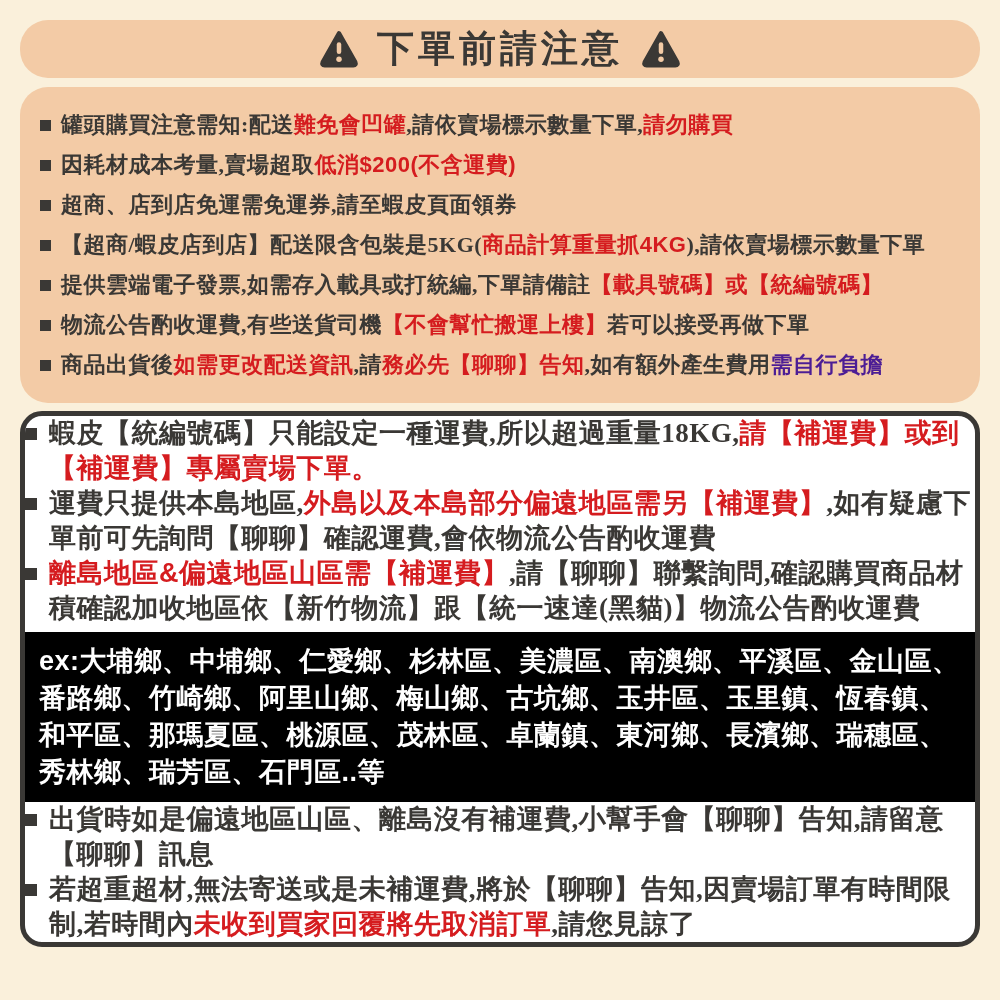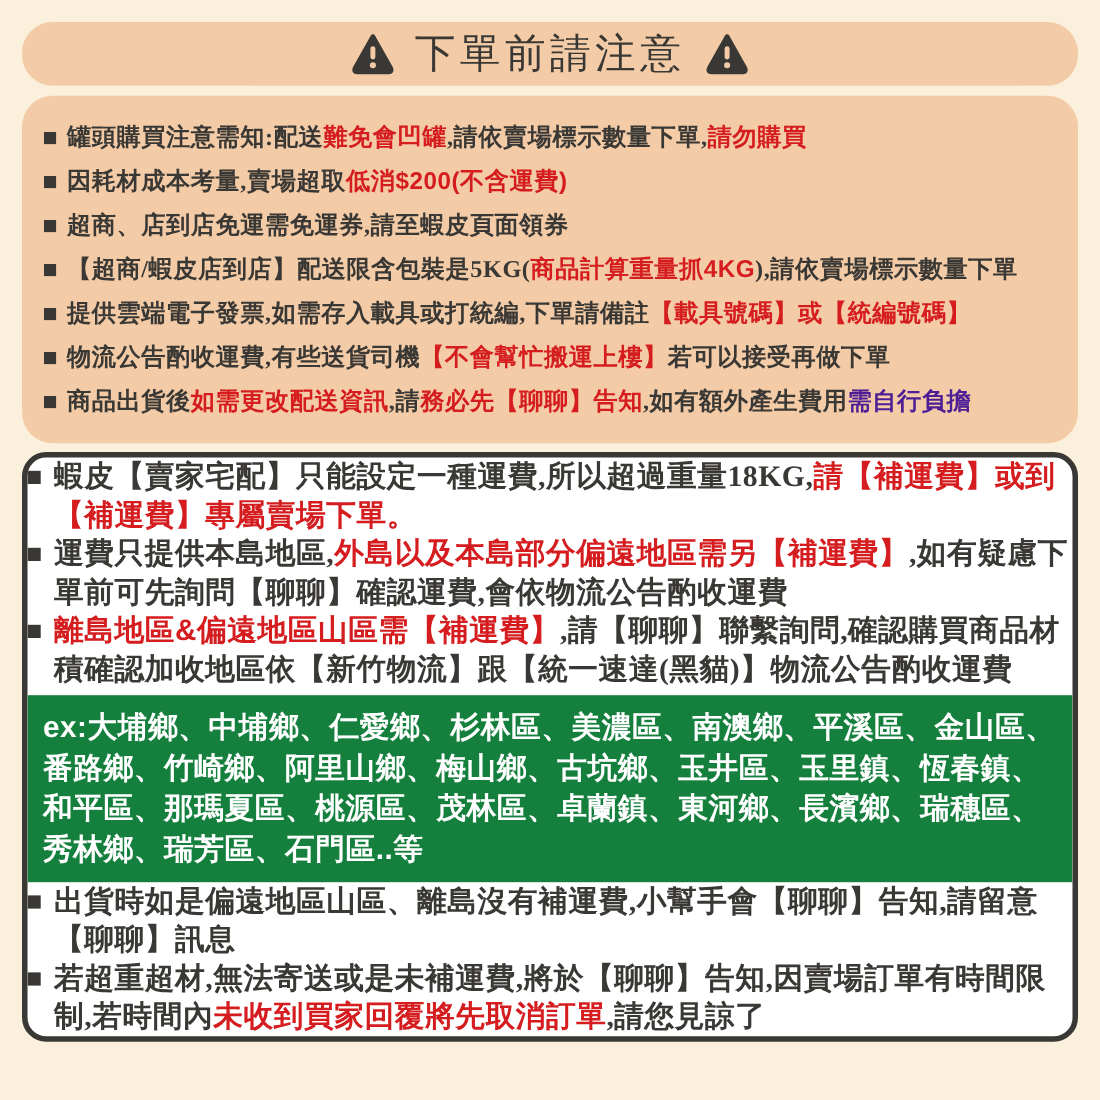--- a/index.html
+++ b/index.html
@@ -12,21 +12,21 @@
   }
   .title-box{
     margin:20px 20px 9px 20px;
     height:58px;
     background:#f3cba6;
     border-radius:28px;
     display:flex;align-items:center;justify-content:center;gap:18px;
   }
   .page-title{
     margin:0;
-    font-size:37px;font-weight:400;letter-spacing:4px;color:#3a3835;
+    font-size:37px;font-weight:700;letter-spacing:4px;color:#3a3835;
   }
   .warn-icon{display:flex;align-items:center;}
   .notes-box{
     margin:0 20px 8px 20px;
     background:#f3cba6;
     border-radius:28px;
     padding:18px 18px 18px 20px;
   }
   ul.list{list-style:none;margin:0;padding:0;}
   .notes-list li{
@@ -47,21 +47,21 @@
   .big-list{padding:12px 20px 6px 16px;}
   .big-list li{
     display:flex;
     font-size:27px;line-height:35px;font-weight:600;letter-spacing:0.5px;
   }
   .big-list .bullet{width:12px;height:12px;margin:12px 12px 0 0;}
   .seg-d{color:#3a3835;font-family:Liberation Serif, serif;}
   .seg-r{color:#d51c1f;font-weight:700;}
   .seg-b{color:#4c1d95;font-weight:800;}
   .ex-band{
-    background:#15803d;color:#ffffff;
+    background:#000000;color:#ffffff;
     padding:11px 14px;margin-top:6px;
   }
   .ex-band p{
     margin:0;font-size:27px;line-height:37px;font-weight:600;letter-spacing:0.5px;
   }
   .footer-list{padding:12px 20px 14px 16px;}
 </style>
 </head>
 <body>
 
@@ -115,21 +115,21 @@
           <span class="bullet"></span>
           <span class="content"><span class="seg seg-d">商品出貨後</span><span class="seg seg-r">如需更改配送資訊</span><span class="seg seg-d">,請</span><span class="seg seg-r">務必先【聊聊】告知</span><span class="seg seg-d">,如有額外產生費用</span><span class="seg seg-b">需自行負擔</span></span>
         </li>
       </ul>
   </div>
 
   <div class="shipping-box">
     <ul class="list big-list">
         <li>
           <span class="bullet"></span>
-          <span class="content"><span class="seg seg-d">蝦皮【賣家宅配】只能設定一種運費,所以超過重量18KG,</span><span class="seg seg-r">請【補運費】或到【補運費】專屬賣場下單。</span></span>
+          <span class="content"><span class="seg seg-d">蝦皮【統編號碼】只能設定一種運費,所以超過重量18KG,</span><span class="seg seg-r">請【補運費】或到【補運費】專屬賣場下單。</span></span>
         </li>
         <li>
           <span class="bullet"></span>
           <span class="content"><span class="seg seg-d">運費只提供本島地區,</span><span class="seg seg-r">外島以及本島部分偏遠地區需另【補運費】</span><span class="seg seg-d">,如有疑慮下單前可先詢問【聊聊】確認運費,會依物流公告酌收運費</span></span>
         </li>
         <li>
           <span class="bullet"></span>
           <span class="content"><span class="seg seg-r">離島地區&amp;偏遠地區山區需【補運費】</span><span class="seg seg-d">,請【聊聊】聯繫詢問,確認購買商品材積確認加收地區依【新竹物流】跟【統一速達(黑貓)】物流公告酌收運費</span></span>
         </li>
       </ul>

